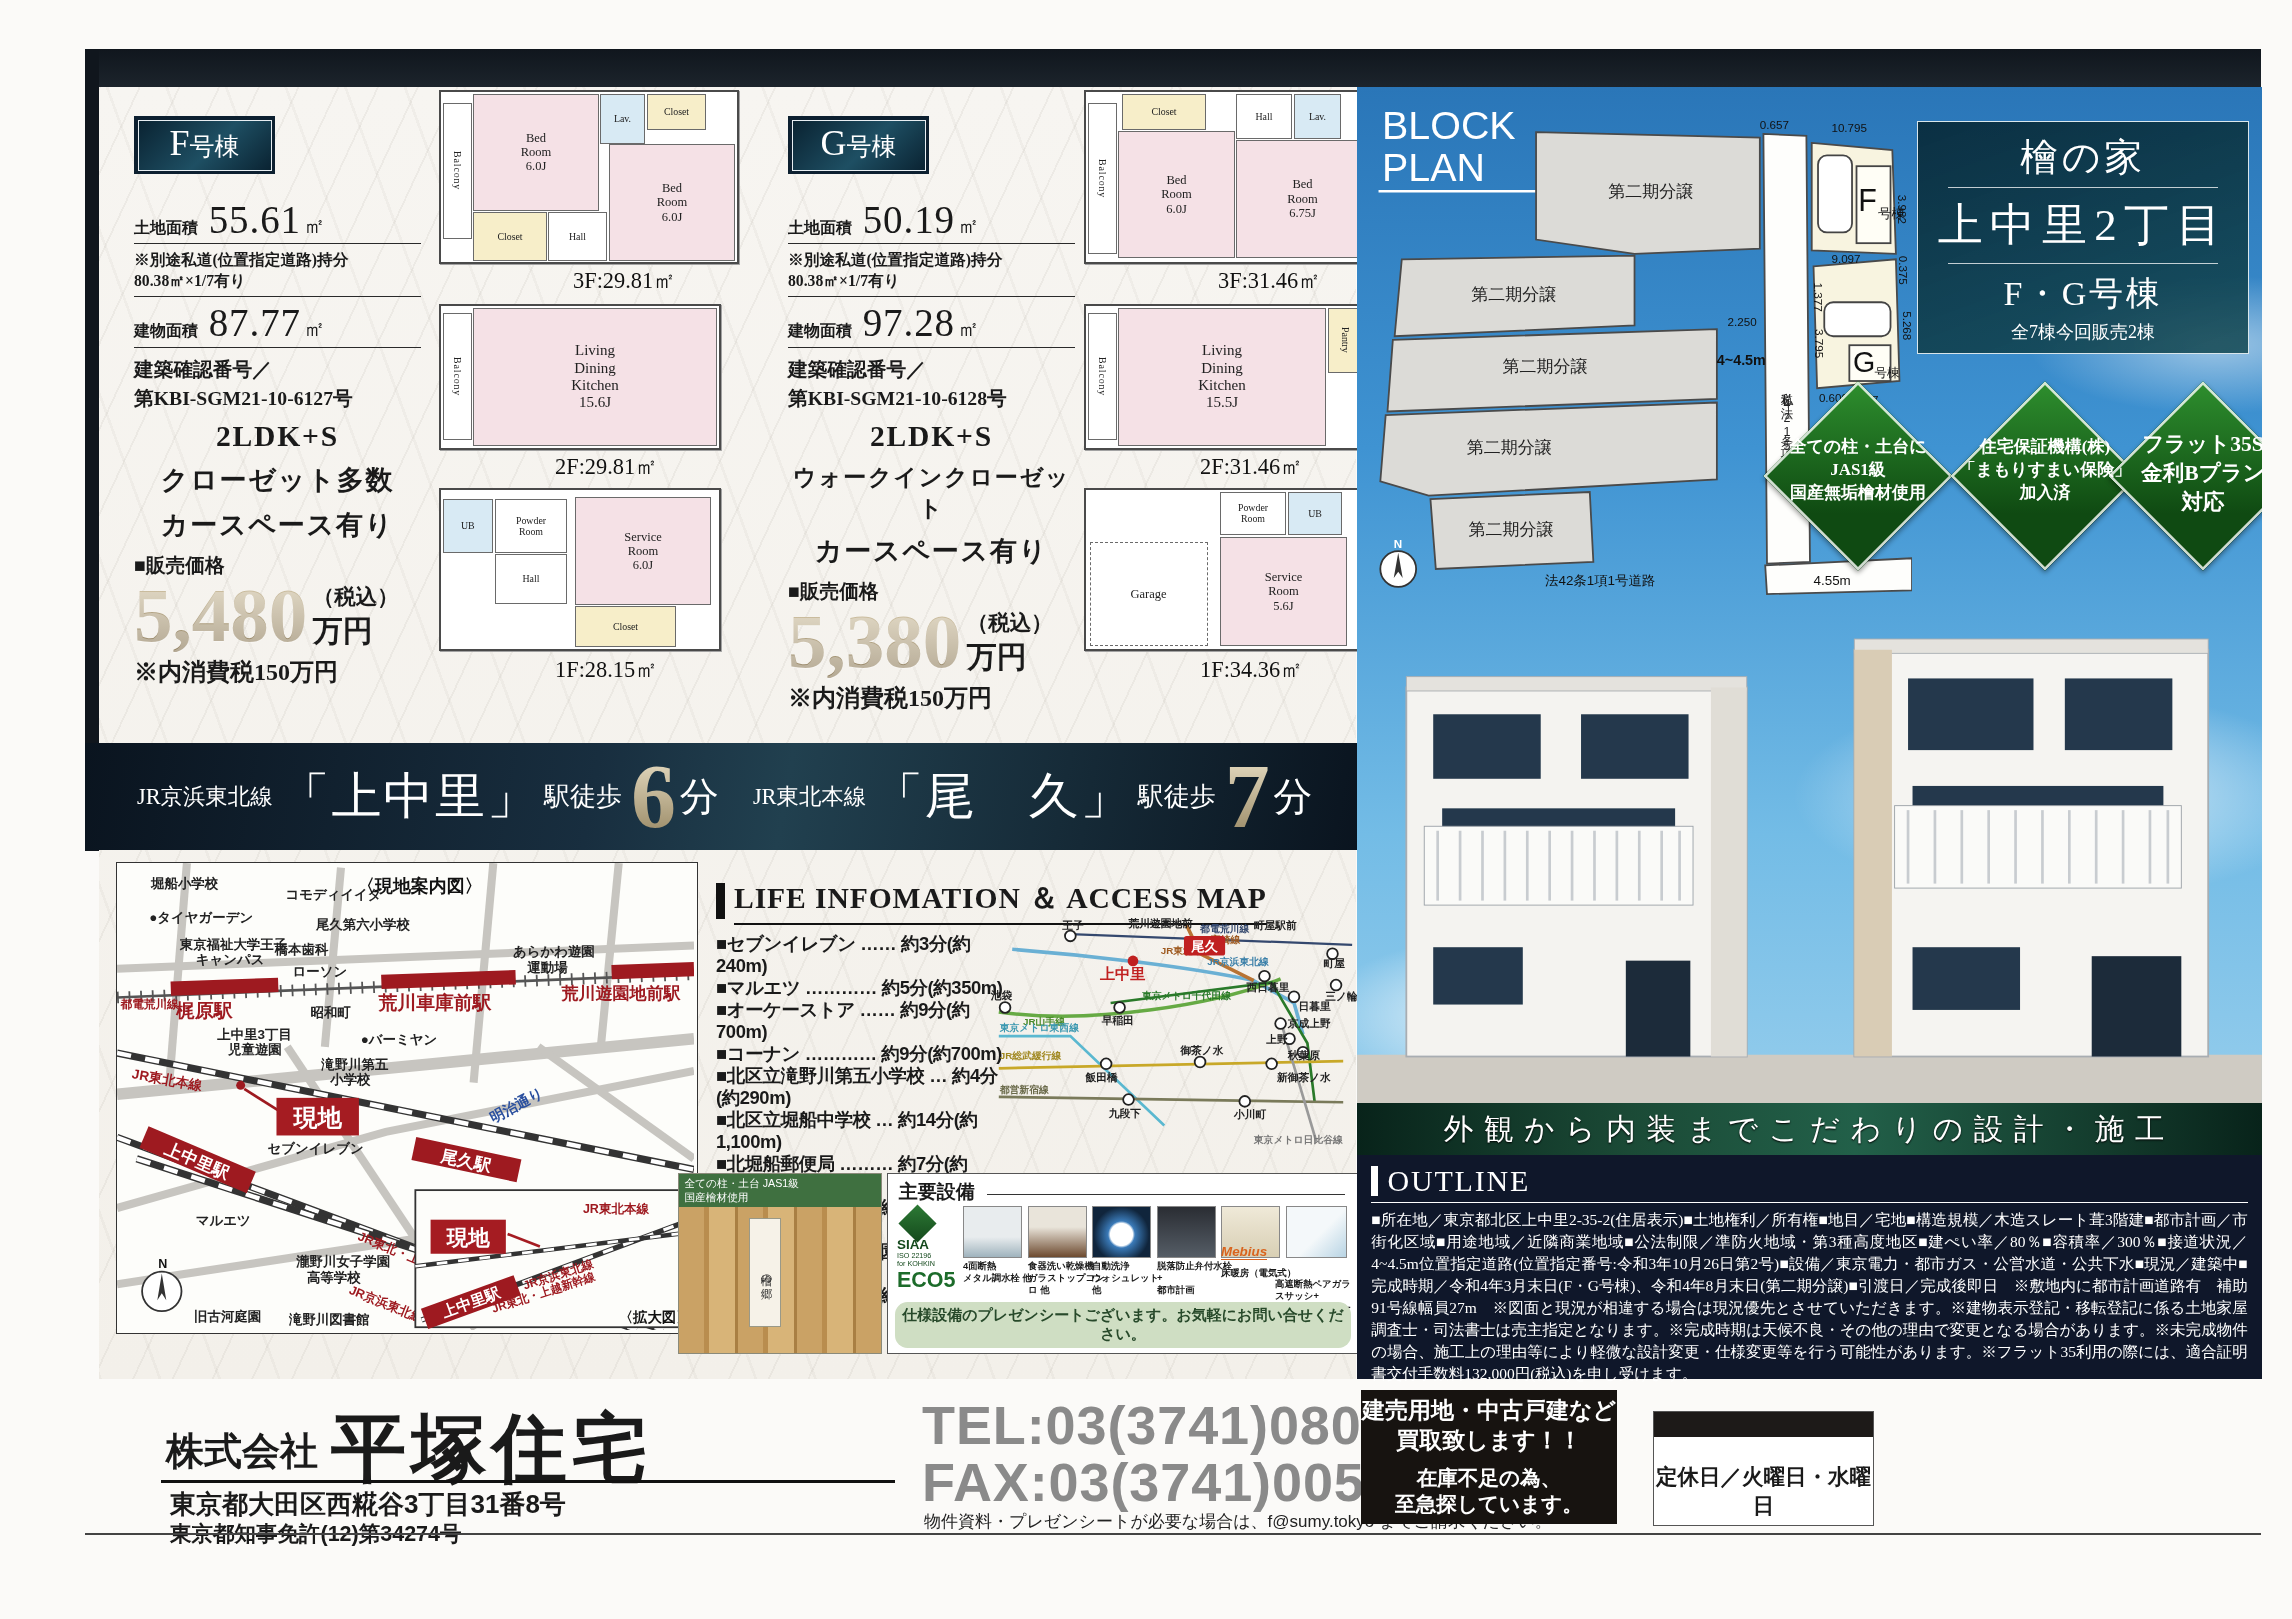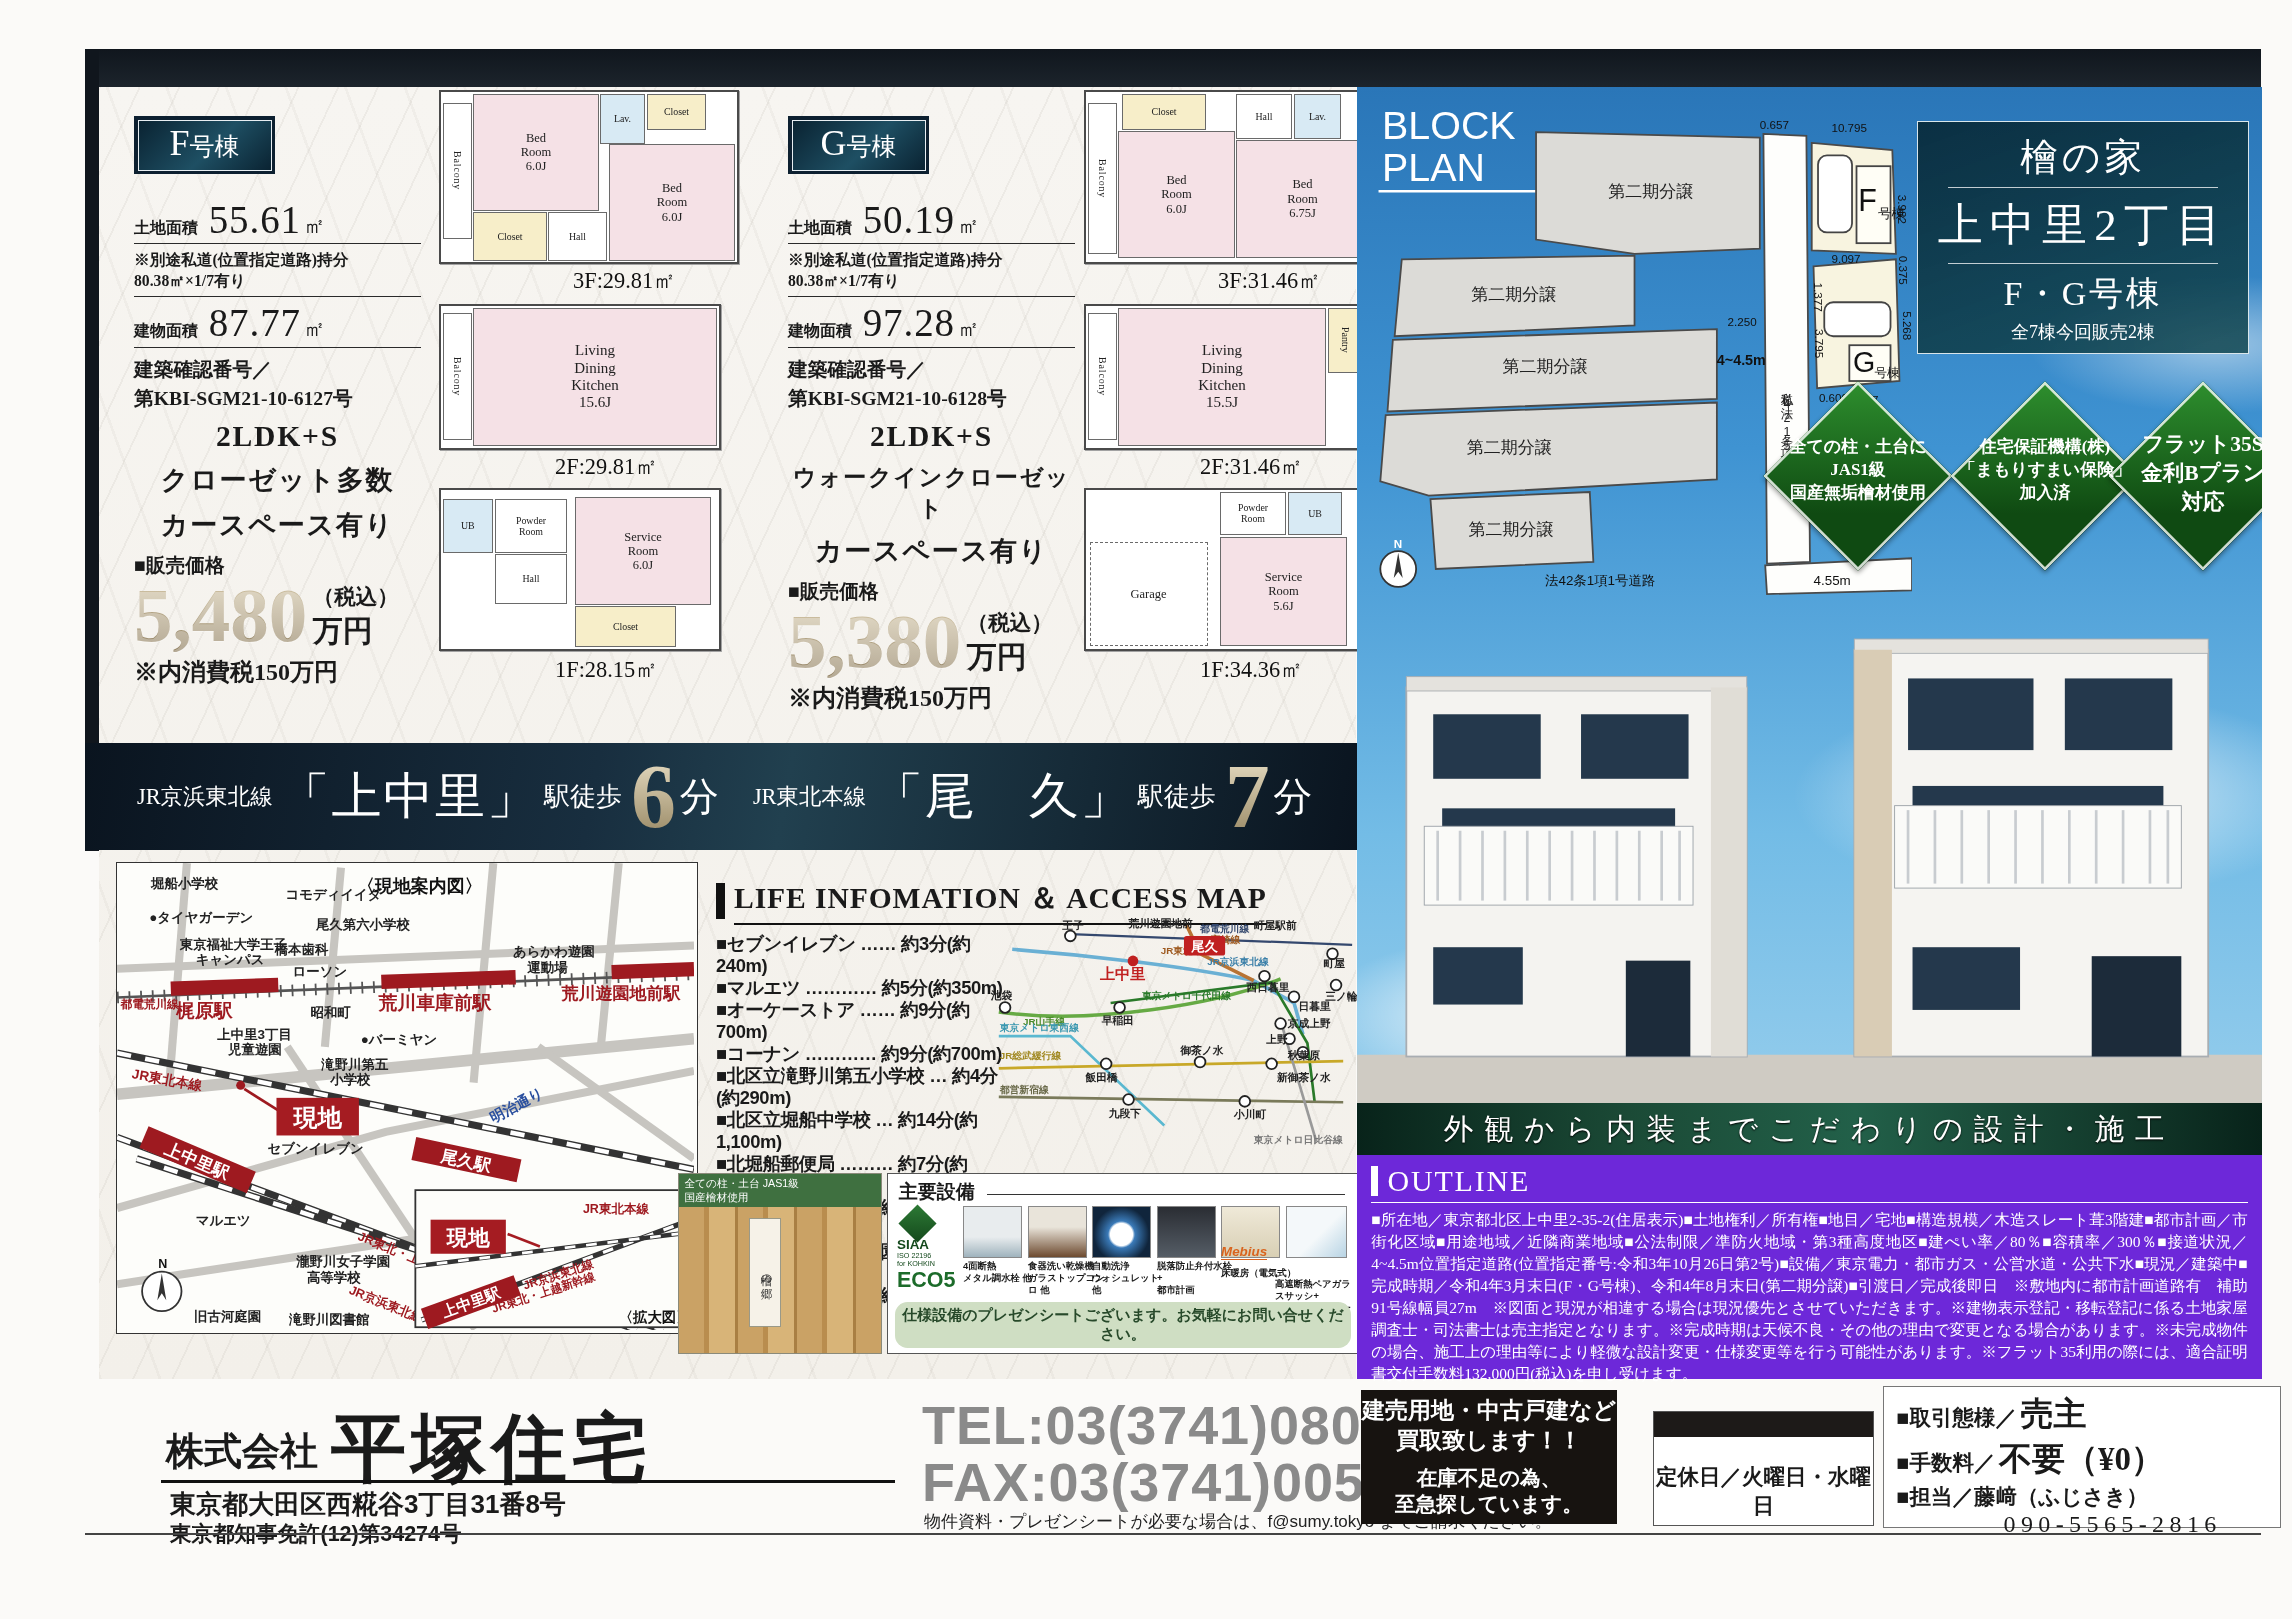--- a/index.html
+++ b/index.html
@@ -111,21 +111,21 @@
   .tb5{font-size:18px;font-family:"Liberation Serif",serif;margin-top:3.6px;}
   .diamond{position:absolute;width:134px;height:134px;transform:rotate(45deg);
      background:linear-gradient(135deg,#2e8f2e,#0f4a12 70%);box-shadow:inset 0 0 0 2.7px rgba(255,255,255,.8), 1.8px 1.8px 5.4px rgba(0,0,0,.4);}
   .dia-txt{position:absolute;width:188px;text-align:center;color:#fff;font-size:17px;font-weight:bold;line-height:1.35;
      font-family:"Liberation Serif",serif;}
   .dia-txt .big{font-size:21.5px;}
   .capband{left:1357px;top:1103px;width:905px;height:52px;
      background:linear-gradient(90deg,#08231a,#1b4a36 30%,#226049 55%,#12382a 85%,#08231a);
      display:flex;align-items:center;justify-content:center;}
   .capband div{color:#fff;font-size:29.6px;font-family:"Liberation Serif",serif;letter-spacing:10.7px;text-shadow:0 0.9px 1.8px #000;}
-  .outline{left:1357px;top:1155px;width:905px;height:224px;background:#6d28d9;color:#fff;padding:0;}
+  .outline{left:1357px;top:1155px;width:905px;height:224px;background:#0f172a;color:#fff;padding:0;}
   .ol-head{display:flex;align-items:center;margin:9px 14.3px 0;}
   .ol-bar{width:7.2px;height:30px;background:#fff;margin-right:9px;}
   .ol-title{font-size:30px;font-family:"Liberation Serif",serif;letter-spacing:1.8px;}
   .ol-rule{height:1.8px;background:#fff;margin:3.6px 14.3px 5.4px;}
   .ol-text{font-size:15.5px;line-height:1.42;font-family:"Liberation Serif",serif;margin:0 14.3px;text-align:justify;}
 
   
   .f-rule{left:85px;top:1533px;width:2176px;height:1.8px;background:#444;}
   .co-pre{left:166px;top:1426px;font-size:38px;font-weight:bold;font-family:"Liberation Serif",serif;}
   .co-name{left:331px;top:1399px;font-size:75px;font-weight:bold;font-family:"Liberation Serif",serif;letter-spacing:5.4px;}
@@ -701,30 +701,15 @@
   <div class="abs holiday">
     <div class="holiday-bar"></div>
     <div class="holiday-txt">定休日／火曜日・水曜日</div>
   </div>
   <div class="abs buybox">
     <div class="buy1 prel">建売用地・中古戸建など
 買取致します！！</div>
     <div class="buy2 prel">在庫不足の為、
 至急探しています。</div>
   </div>
-  <div class="abs rightinfo">
-    <div class="ri-row">
-      <span class="ri-label">■取引態様／</span>
-      <span class="ri-val">売主</span>
-    </div>
-    <div class="ri-row">
-      <span class="ri-label">■手数料／</span>
-      <span class="ri-val">不要（¥0）</span>
-    </div>
-    <div class="ri-row">
-      <span class="ri-label">■担当／</span>
-      <span class="ri-label">藤﨑（ふじさき）</span>
-    </div>
-    <div class="ri-phone">090-5565-2816</div>
-  </div>
   <div class="abs f-rule"></div>
 </div>
 
 
 </body></html>

